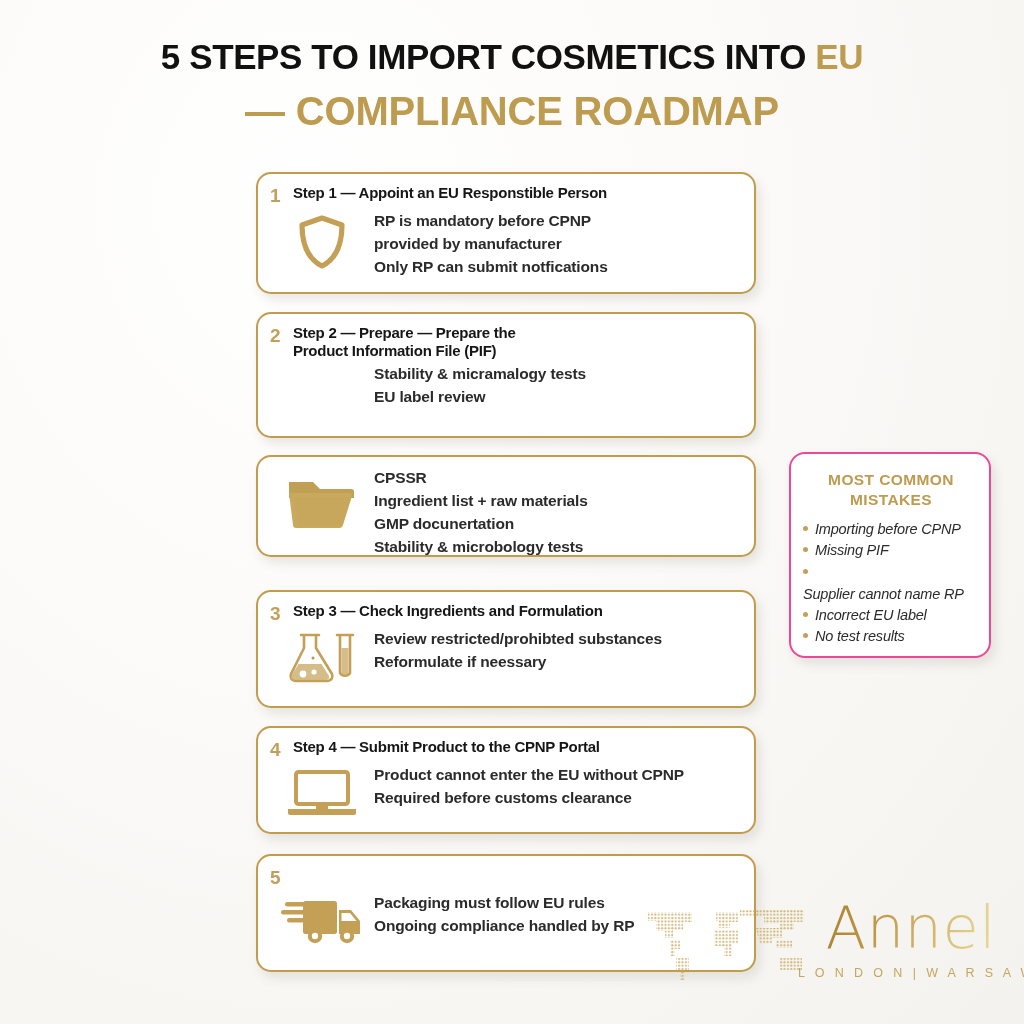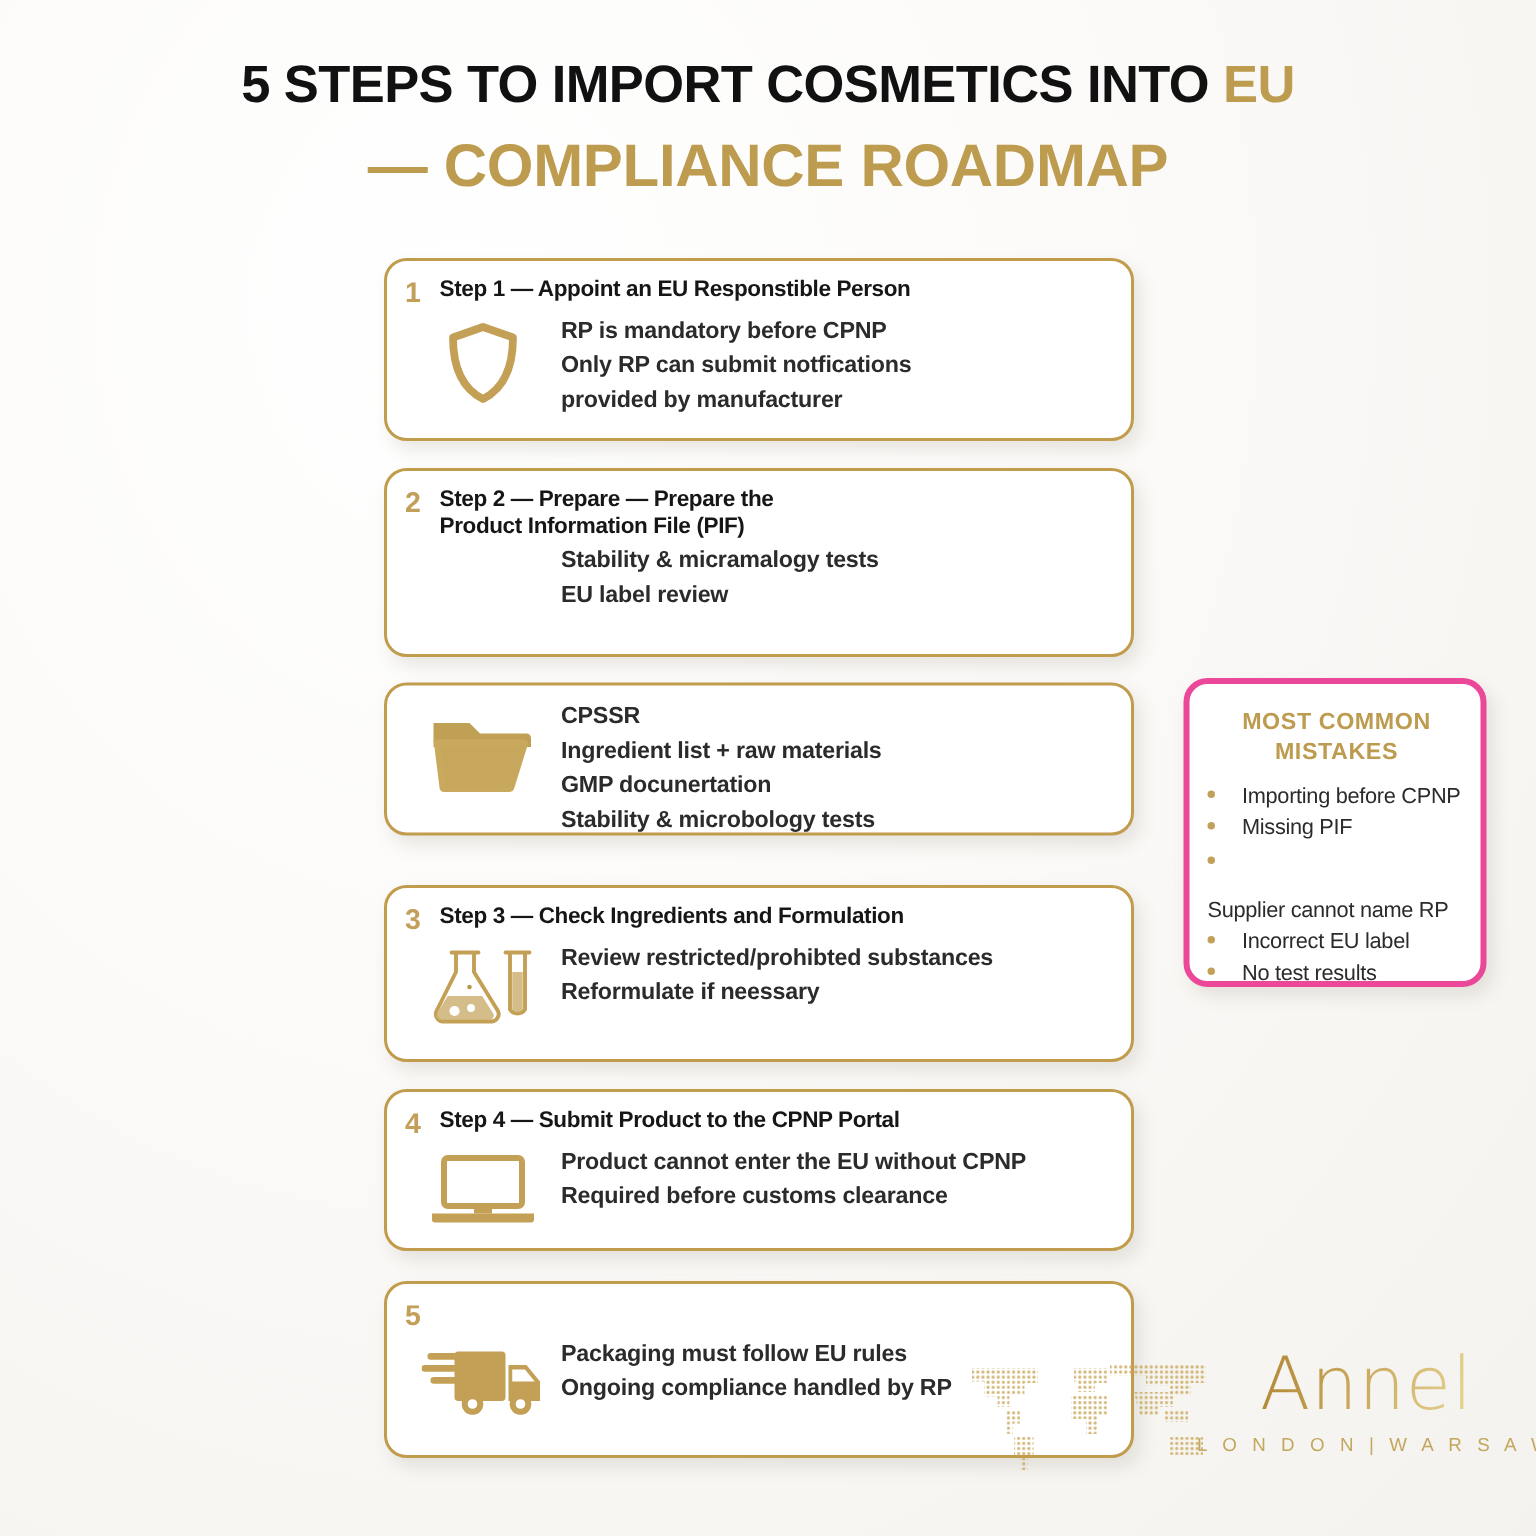--- a/index.html
+++ b/index.html
@@ -129,43 +129,44 @@
   .ic { display: block; }
 
   
   .mistakes {
     position: absolute;
     left: 789px;
     top: 452px;
     width: 202px;
     height: 206px;
     background: #ffffff;
-    border: 4px solid #ec4899;
+    border: 2px solid #ec4899;
     border-radius: 16px;
     box-shadow: 4px 6px 11px rgba(120,110,90,0.16);
     padding: 16px 10px 10px 12px;
   }
   .mistakes-title {
     text-align: center;
     font-size: 15.5px;
     font-weight: bold;
     color: #bd9b4f;
     letter-spacing: 0.4px;
     line-height: 1.3;
     margin-bottom: 9px;
   }
   .mistake-item {
     display: flex;
     align-items: baseline;
-    gap: 18px;
+    gap: 7px;
     font-size: 14.5px;
     color: #2b2b2b;
     line-height: 1.44;
     white-space: nowrap;
     letter-spacing: -0.2px;
+    font-style: italic;
   }
   .mistake-item.gap-before { margin-top: 11px; flex-direction: column; }
   .bullet {
     flex: 0 0 auto;
     width: 5px;
     height: 5px;
     border-radius: 50%;
     background: #c2a05a;
     transform: translateY(-3px);
   }
@@ -184,21 +185,21 @@
   
   .logo-block {
     position: absolute;
     left: 798px;
     top: 898px;
     width: 226px;
     text-align: center;
   }
   .logo-word {
     font-family: "DejaVu Sans", sans-serif;
-    font-size: 49px;
+    font-size: 59px;
     font-weight: 300;
     line-height: 1;
     letter-spacing: 0.5px;
     background: linear-gradient(100deg, #9a7428 0%, #b78f3e 25%, #cdae63 52%, #e3d08e 78%, #efe3ad 100%);
     -webkit-background-clip: text;
     background-clip: text;
     color: transparent;
     -webkit-text-fill-color: transparent;
   }
   .logo-sub {
@@ -226,22 +227,22 @@
       <div class="step-title">Step 1 — Appoint an EU Responstible Person</div>
     </div>
     <div class="body-row">
       <div class="icon-slot">
         <svg class="ic" width="50" height="56" viewBox="0 0 50 56" aria-hidden="true">
           <path d="M25 4 L45 11 C45 34 37 46 25 52 C13 46 5 34 5 11 Z" fill="none" stroke="#c3a055" stroke-width="5.2" stroke-linejoin="round"></path>
         </svg>
       </div>
       <div class="body-text">
         <div>RP is mandatory before CPNP</div>
+        <div>provided by manufacturer</div>
         <div>Only RP can submit notfications</div>
-        <div>provided by manufacturer</div>
       </div>
     </div>
   </div>
 </div>
 
 <div class="card" id="card-2">
   <div class="card-inner">
     <div class="head-row">
       <div class="step-num">2</div>
       <div class="step-title">

